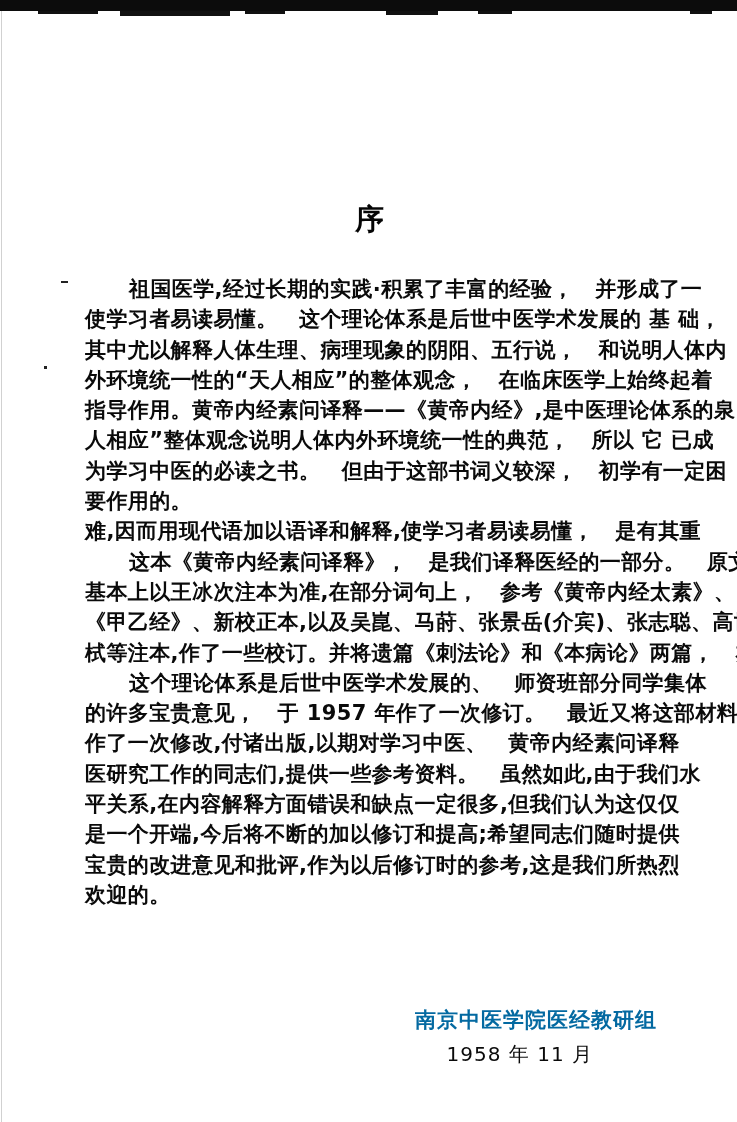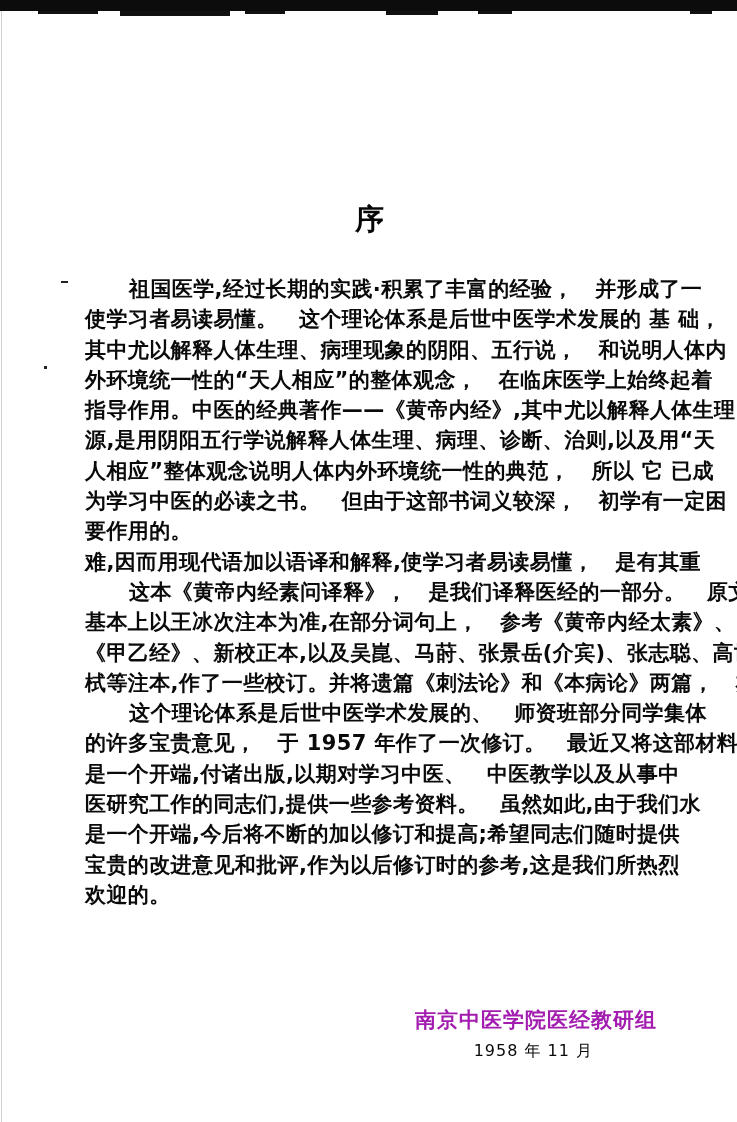--- a/index.html
+++ b/index.html
@@ -65,26 +65,26 @@
   .signature-block {
     position: absolute;
     left: 85px; top: 1006px;
     width: 572px;
     text-align: right;
   }
   .signature {
     font-size: 21px;
     font-weight: 800;
     letter-spacing: 1px;
-    color: #a21caf;
+    color: #0369a1;
   }
   .pub-date {
     margin-top: 7px;
     padding-right: 64px;
-    font-size: 16px;
+    font-size: 20px;
     font-weight: 500;
     letter-spacing: 1px;
   }
 </style>
 </head>
 <body>
 
 <div class="scan-band"></div>
 <div class="scan-chip" style="left:38px;  top:11px; width:60px;  height:3px;"></div>
 <div class="scan-chip" style="left:120px; top:11px; width:110px; height:5px;"></div>
@@ -98,34 +98,34 @@
 <div class="margin-mark" style="left:61px; top:281px; width:7px; height:2px;"></div>
 <div class="margin-mark" style="left:44px; top:366px; width:3px; height:3px;"></div>
 
 <div class="page-title">序</div>
 
 <div class="text-block">
     <div class="line indent">祖国医学,经过长期的实践·积累了丰富的经验，　并形成了一</div>
     <div class="line">使学习者易读易懂。　这个理论体系是后世中医学术发展的 基 础，</div>
     <div class="line">其中尤以解释人体生理、病理现象的阴阳、五行说，　和说明人体内</div>
     <div class="line">外环境统一性的“天人相应”的整体观念，　在临床医学上始终起着</div>
-    <div class="line">指导作用。中医的经典著作——《黄帝内经》,其中尤以解释人体生理</div>
-    <div class="line">源,是用阴阳五行学说解释人体生理、病理、诊断、治则,以及用“天</div>
+    <div class="line">指导作用。黄帝内经素问译释——《黄帝内经》,是中医理论体系的泉</div>
     <div class="line">人相应”整体观念说明人体内外环境统一性的典范，　所以 它 已成</div>
     <div class="line">为学习中医的必读之书。　但由于这部书词义较深，　初学有一定困</div>
     <div class="line">要作用的。</div>
     <div class="line">难,因而用现代语加以语译和解释,使学习者易读易懂，　是有其重</div>
     <div class="line indent">这本《黄帝内经素问译释》，　是我们译释医经的一部分。　原文</div>
     <div class="line">基本上以王冰次注本为准,在部分词句上，　参考《黄帝内经太素》、</div>
     <div class="line">《甲乙经》、新校正本,以及吴崑、马莳、张景岳(介宾)、张志聪、高世</div>
     <div class="line">栻等注本,作了一些校订。并将遗篇《刺法论》和《本病论》两篇，　亦</div>
     <div class="line indent">这个理论体系是后世中医学术发展的、　师资班部分同学集体</div>
     <div class="line">的许多宝贵意见，　于 1957 年作了一次修订。　最近又将这部材料，</div>
-    <div class="line">是一个开端,付诸出版,以期对学习中医、　中医教学以及从事中</div>
+    <div class="line">作了一次修改,付诸出版,以期对学习中医、　黄帝内经素问译释</div>
     <div class="line">医研究工作的同志们,提供一些参考资料。　虽然如此,由于我们水</div>
+    <div class="line">平关系,在内容解释方面错误和缺点一定很多,但我们认为这仅仅</div>
     <div class="line">是一个开端,今后将不断的加以修订和提高;希望同志们随时提供</div>
     <div class="line">宝贵的改进意见和批评,作为以后修订时的参考,这是我们所热烈</div>
     <div class="line">欢迎的。</div>
   </div>
 
 <div class="signature-block">
   <div class="signature">南京中医学院医经教研组</div>
   <div class="pub-date">1958 年 11 月</div>
 </div>
 

